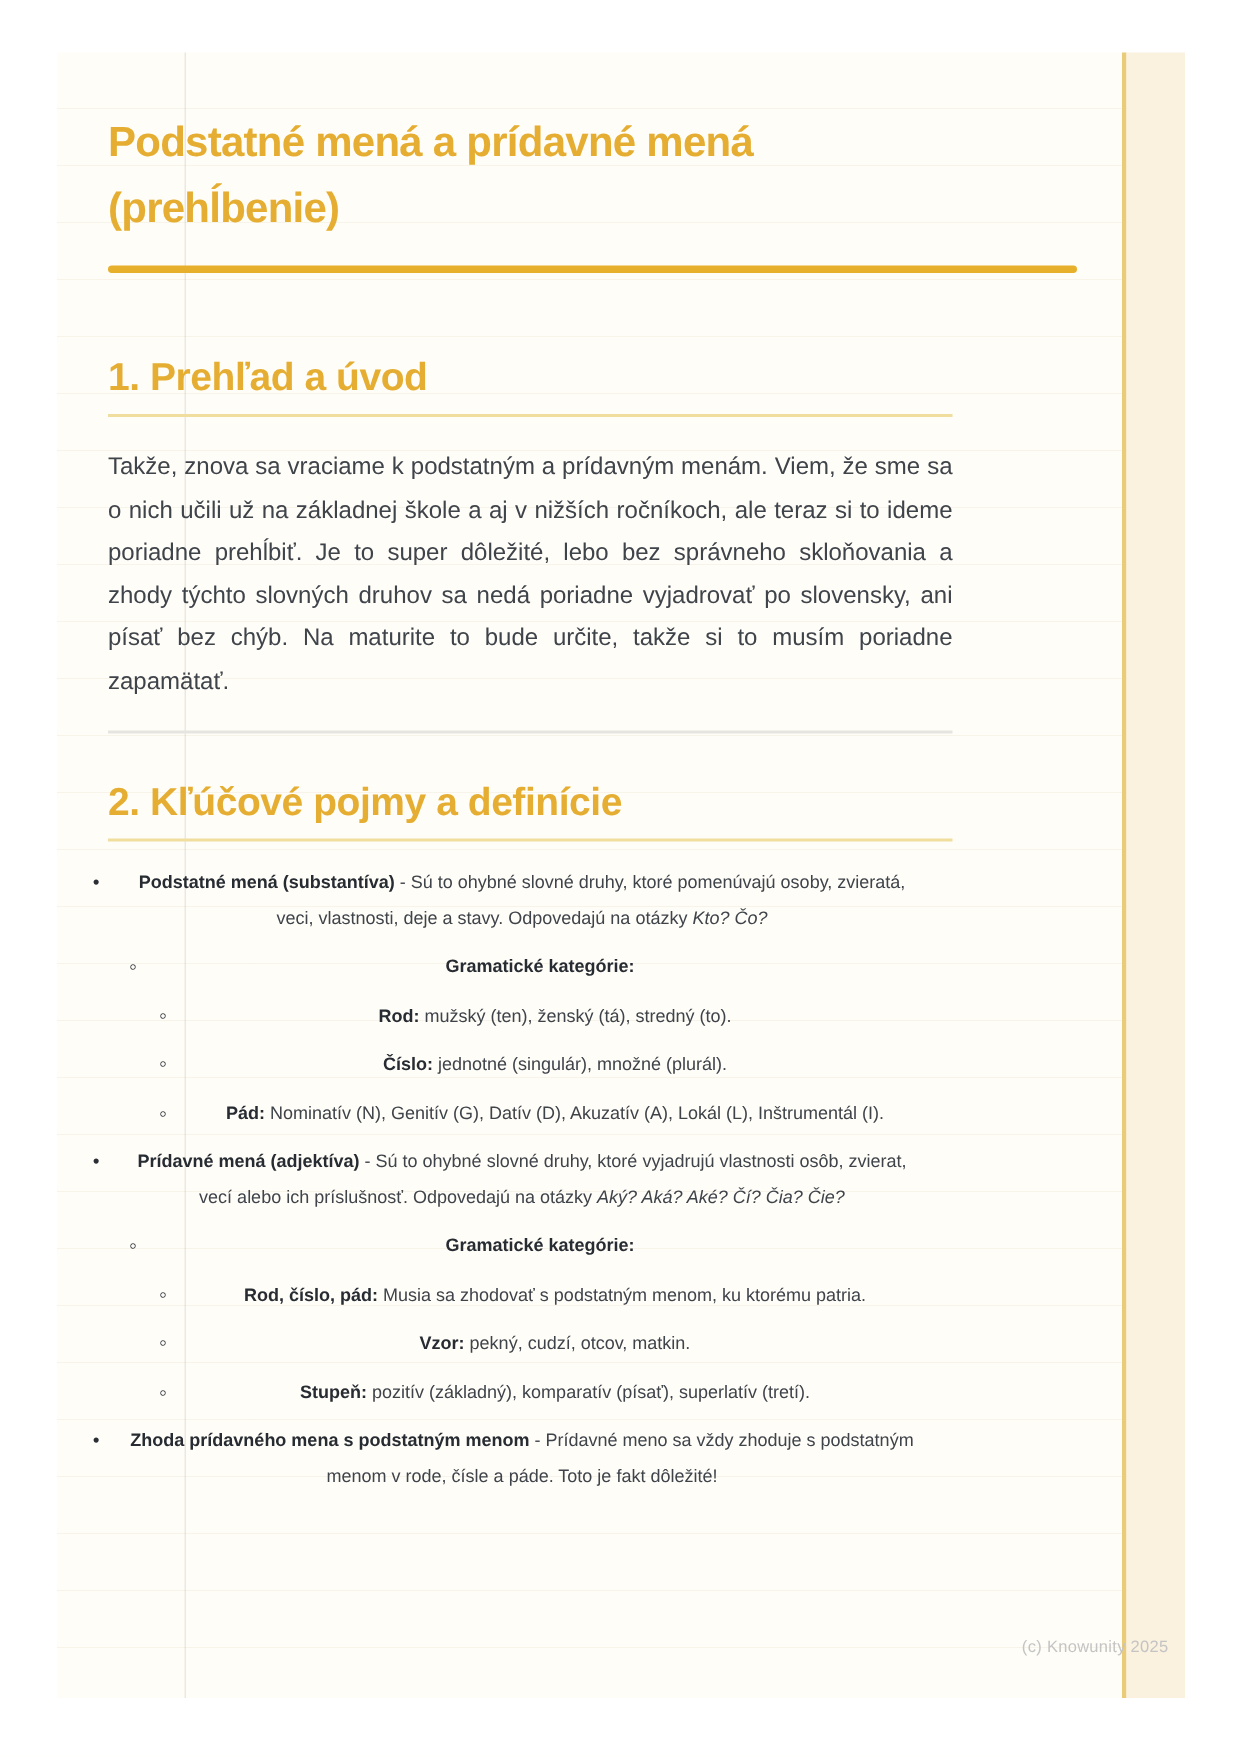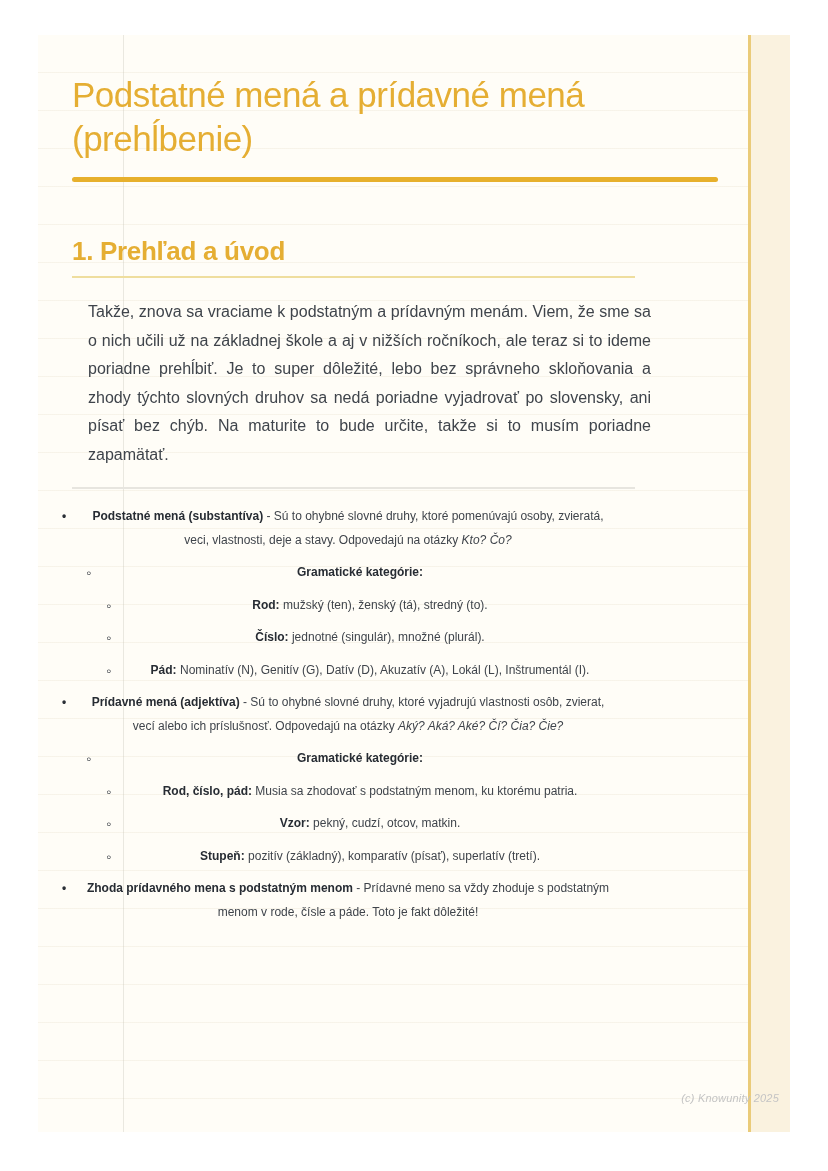--- a/index.html
+++ b/index.html
@@ -54,23 +54,23 @@
   .content {
     position: absolute;
     left: 34px;
     top: 0;
     width: 680px;
     padding-top: 38px;
   }
   h1.page-title {
     margin: 0 0 16px 0;
     width: 530px;
-    font-size: 35px;
+    font-size: 28px;
     line-height: 44px;
-    font-weight: 400;
+    font-weight: 700;
     letter-spacing: -0.5px;
     color: #E5AE33;
   }
   .title-rule {
     width: 646px;
     height: 5px;
     background: #E7B02C;
     border-radius: 3px;
   }
   h2.section-heading {
@@ -81,21 +81,21 @@
     font-weight: 700;
     letter-spacing: -0.3px;
     color: #E5AE33;
     padding-bottom: 8px;
     border-bottom: 2px solid #EFDE9E;
   }
   h2.second {
     margin-top: 28px;
   }
   p.body-par {
-    margin: 20px 0 0 16px;
+    margin: 20px 0 0 0;
     width: 563px;
     font-size: 16px;
     line-height: 28.5px;
     text-align: justify;
     color: #3F444B;
   }
   hr.section-divider {
     border: none;
     border-top: 2px solid #E7E5DF;
     width: 563px;
@@ -140,21 +140,20 @@
   ul.key-list li.l3::before { left: 46px; }
   .seg-bold { font-weight: 700; color: #272C33; }
   .seg-italic { font-style: italic; }
   .watermark {
     position: absolute;
     right: 11px;
     top: 1057px;
     font-size: 11px;
     letter-spacing: 0.2px;
     color: #C4C4C4;
-    font-style: italic;
   }
 </style>
 </head>
 <body>
 
 <div class="paper">
   <div class="vrule-faint"></div>
   <div class="margin-line"></div>
   <div class="margin-strip"></div>
 
@@ -164,20 +163,21 @@
     <div class="title-rule"></div>
 
     <section>
       <h2 class="section-heading">1. Prehľad a úvod</h2>
       <p class="body-par">Takže, znova sa vraciame k podstatným a prídavným menám. Viem, že sme sa o nich učili už na základnej škole a aj v nižších ročníkoch, ale teraz si to ideme poriadne prehĺbiť. Je to super dôležité, lebo bez správneho skloňovania a zhody týchto slovných druhov sa nedá poriadne vyjadrovať po slovensky, ani písať bez chýb. Na maturite to bude určite, takže si to musím poriadne zapamätať.</p>
     </section>
 
     <hr class="section-divider">
 
     <section>
+      <h2 class="section-heading second">2. Kľúčové pojmy a definície</h2>
 
       <ul class="key-list">
         <li class="l1">
           <span class="seg-bold">Podstatné mená (substantíva)</span><span class="seg-text"> - Sú to ohybné slovné druhy, ktoré pomenúvajú osoby, zvieratá, veci, vlastnosti, deje a stavy. Odpovedajú na otázky </span><span class="seg-italic">Kto? Čo?</span>
         </li>
         <li class="l2">
           <span class="seg-bold">Gramatické kategórie:</span><span class="seg-text"></span>
         </li>
         <li class="l3">
           <span class="seg-bold">Rod:</span><span class="seg-text"> mužský (ten), ženský (tá), stredný (to).</span>

